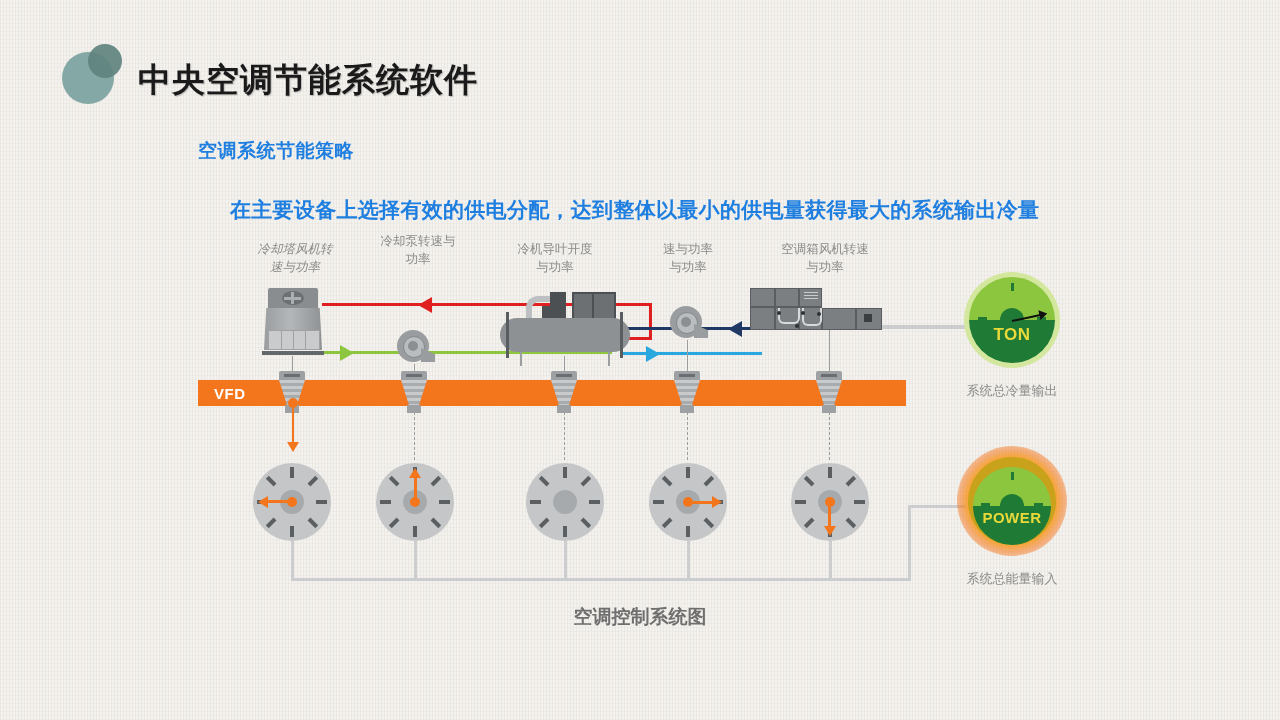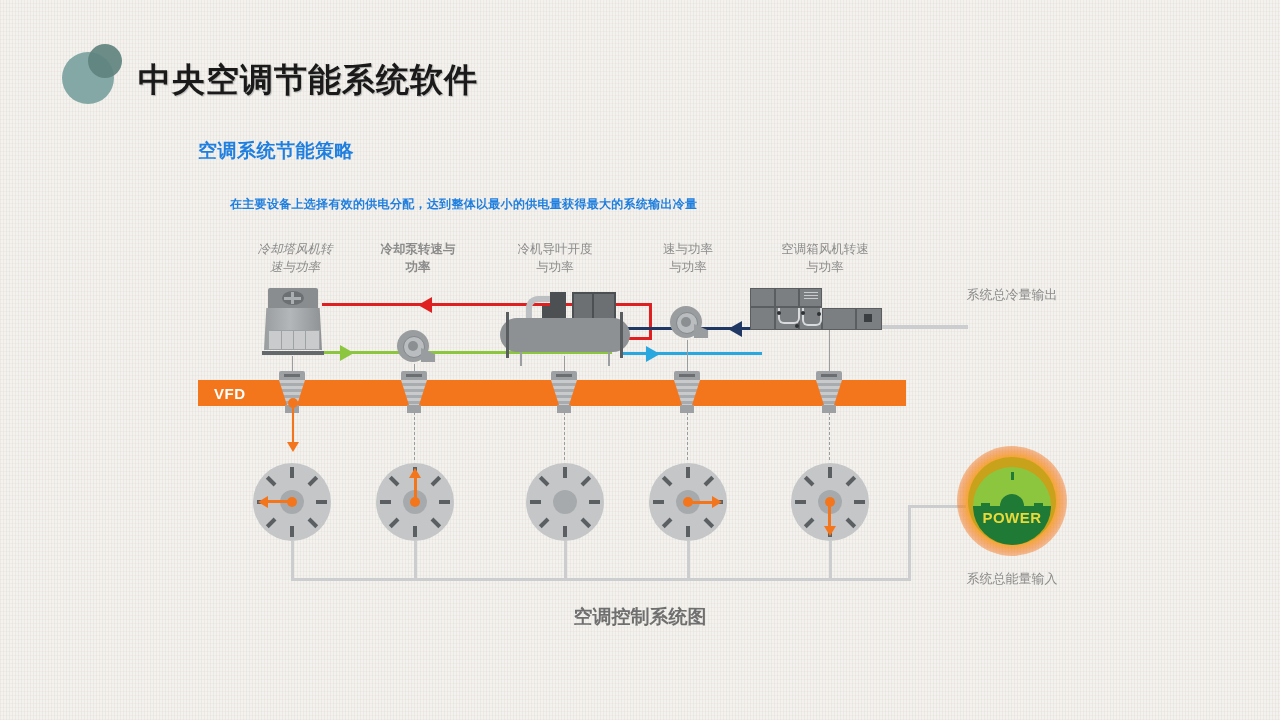--- a/index.html
+++ b/index.html
@@ -39,21 +39,21 @@
     text-shadow: 1px 1px 1px rgba(120,120,120,.45);
   }
 
   #section-heading {
     position: absolute; left: 198px; top: 138px;
     font-size: 19px; font-weight: bold; color: #1f7fe0;
     letter-spacing: .5px;
   }
   #strategy-text {
     position: absolute; left: 230px; top: 196px;
-    font-size: 12px; font-weight: bold; color: #1f7fe0;
+    font-size: 21px; font-weight: bold; color: #1f7fe0;
     letter-spacing: .3px; white-space: nowrap;
   }
 
   
   .eq-label {
     position: absolute;
     font-size: 12.5px; color: #8b8b8b; line-height: 18px;
     text-align: center; width: 120px;
   }
 
@@ -266,21 +266,21 @@
 </div>
 <div id="page-title">中央空调节能系统软件</div>
 
 <div id="section-heading">空调系统节能策略</div>
 <div id="strategy-text">在主要设备上选择有效的供电分配，达到整体以最小的供电量获得最大的系统输出冷量</div>
 
 <div class="eq-label" style="left:235px; top:240px;font-style:italic;">
   <div>冷却塔风机转</div>
   <div>速与功率</div>
 </div>
-<div class="eq-label" style="left:358px; top:240px;font-weight:bold;">
+<div class="eq-label" style="left:358px; top:232px;">
   <div>冷却泵转速与</div>
   <div>功率</div>
 </div>
 <div class="eq-label" style="left:495px; top:240px;">
   <div>冷机导叶开度</div>
   <div>与功率</div>
 </div>
 <div class="eq-label" style="left:628px; top:240px;">
   <div>速与功率</div>
   <div>与功率</div>
@@ -507,20 +507,32 @@
 <div class="bus" style="left:291px; top:541px; width:3px; height:40px;"></div>
 <div class="bus" style="left:414px; top:541px; width:3px; height:40px;"></div>
 <div class="bus" style="left:564px; top:541px; width:3px; height:40px;"></div>
 <div class="bus" style="left:687px; top:541px; width:3px; height:40px;"></div>
 <div class="bus" style="left:829px; top:541px; width:3px; height:40px;"></div>
 <div class="bus" style="left:291px; top:578px; width:620px; height:3px;"></div>
 <div class="bus" style="left:908px; top:505px; width:3px; height:76px;"></div>
 <div class="bus" style="left:908px; top:505px; width:58px; height:3px;"></div>
 
 <div class="gauge-wrap" style="left:952px; top:272px; width:120px;">
+  <div style="position:relative; width:96px; height:96px; margin:0 auto; border-radius:50%; background:#d4e79e; display:flex; align-items:center; justify-content:center;">
+    <div class="gauge">
+      <div class="face-top"></div>
+      <div class="face-bot"></div>
+      <div class="g-tick" style="left:42px; top:6px; width:3px; height:8px;"></div>
+      <div class="g-tick" style="left:9px; top:40px; width:9px; height:3px;"></div>
+      <div class="g-tick" style="left:68px; top:40px; width:9px; height:3px;"></div>
+      <div class="bump"></div>
+      <div class="g-needle" style="width:30px; transform:rotate(-12deg)"></div>
+      <div class="g-text">TON</div>
+    </div>
+  </div>
   <div class="gauge-caption">系统总冷量输出</div>
 </div>
 
 <div class="gauge-wrap" style="left:952px; top:446px; width:120px;">
   <div style="position:relative; width:110px; height:110px; margin:0 auto; border-radius:50%;
               background: radial-gradient(circle, #f2e600 38%, #f2e600 44%, #f7a21a 52%, rgba(244,118,28,0.55) 66%, rgba(244,118,28,0.12) 84%, rgba(244,118,28,0) 100%);
               display:flex; align-items:center; justify-content:center;">
     <div style="position:relative; width:88px; height:88px; border-radius:50%; background:#c8a21a; display:flex; align-items:flex-end; justify-content:center;">
       <div class="gauge" style="width:78px; height:78px;">
         <div class="face-top"></div>

